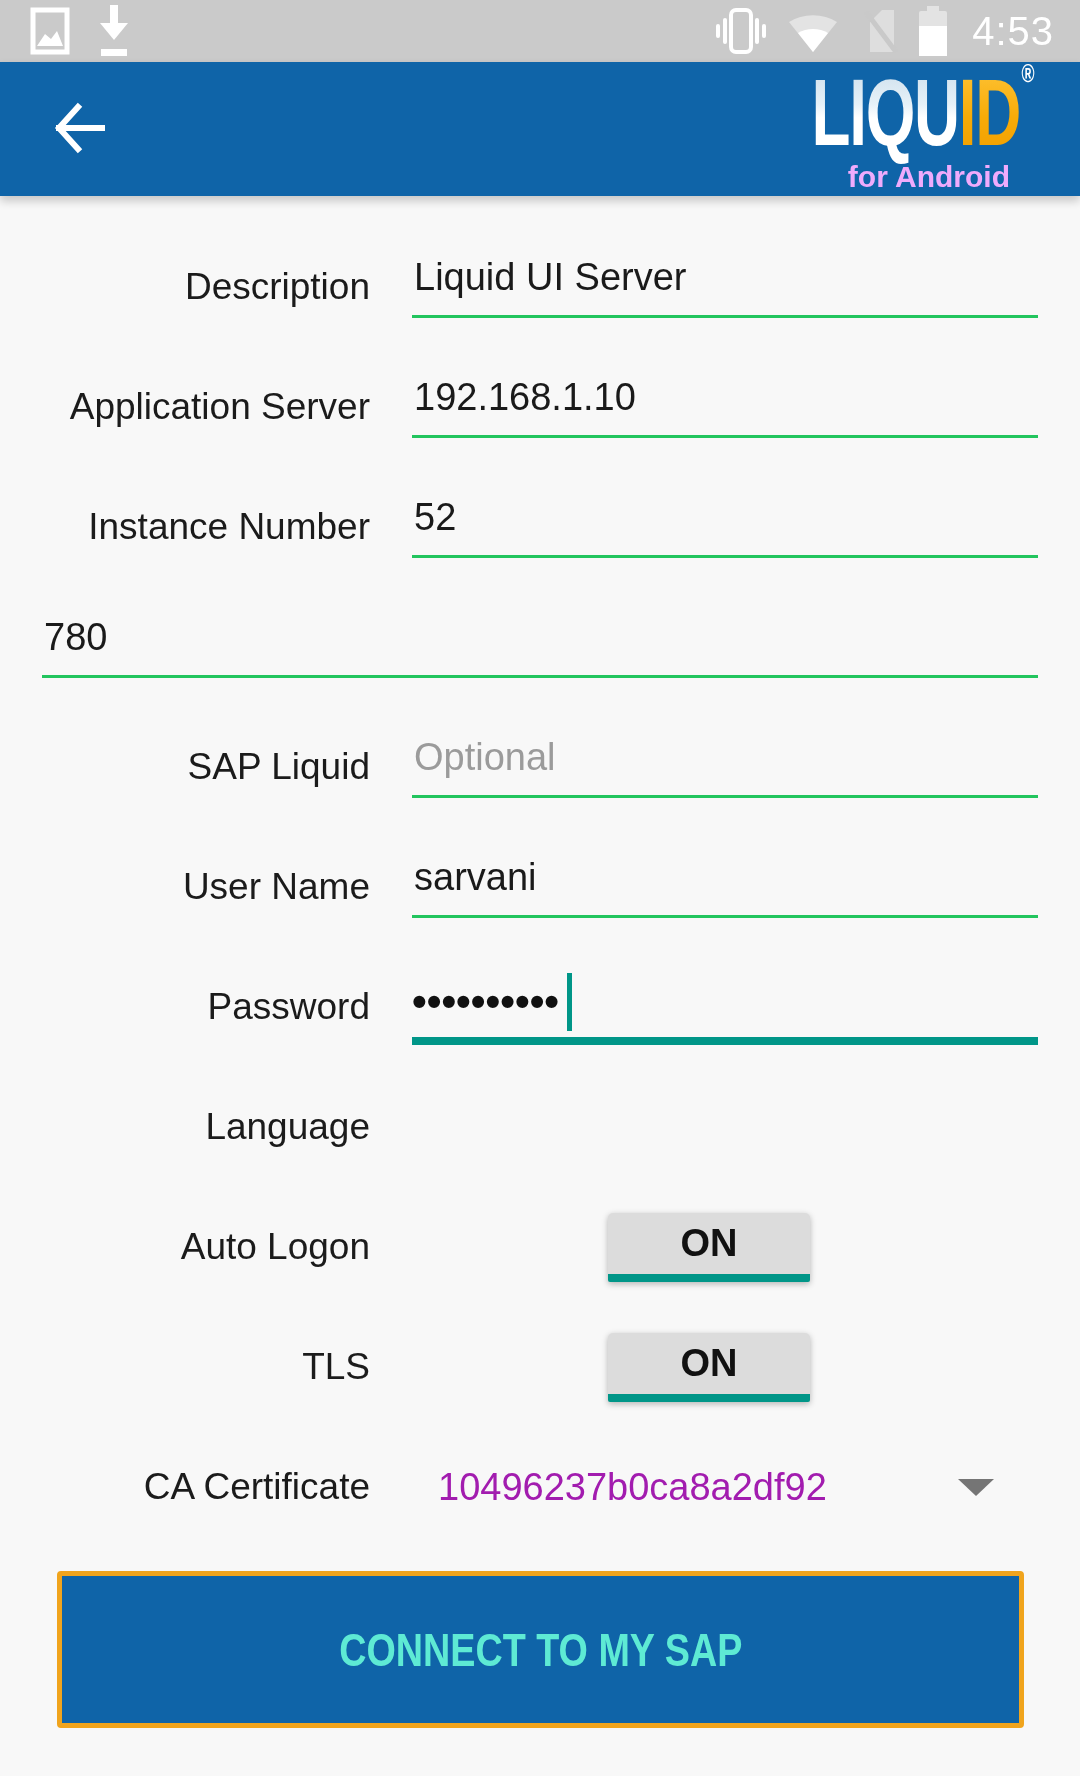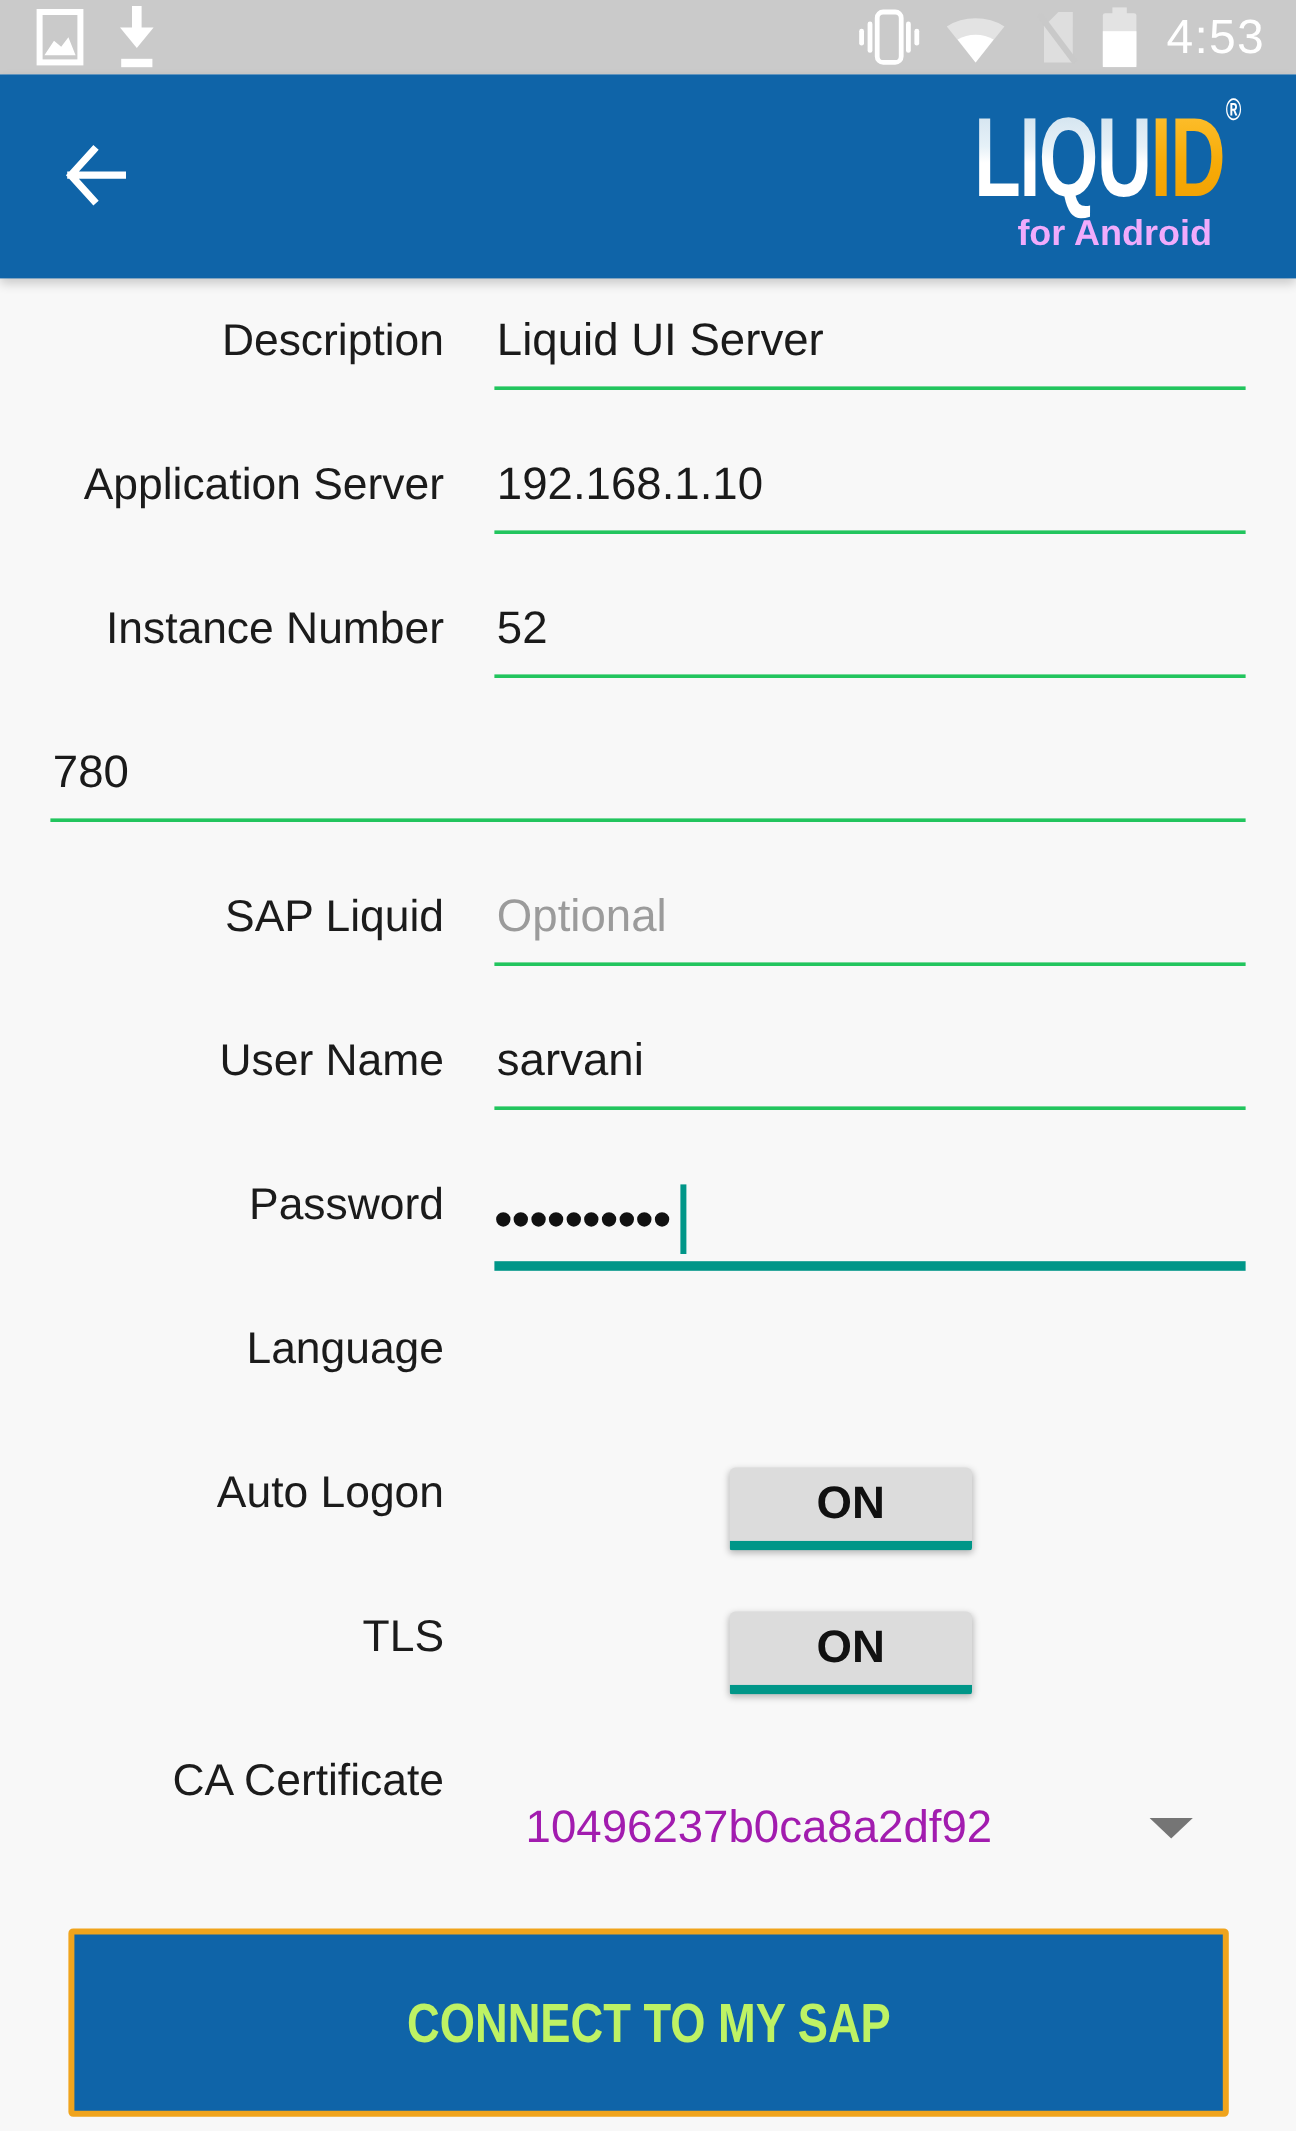--- a/index.html
+++ b/index.html
@@ -11,21 +11,21 @@
   
   .statusbar{
     height:62px;background:#cacaca;display:flex;align-items:center;
     padding:0 26px 0 26px;box-sizing:border-box;gap:18px;
   }
   .statusbar .spacer{flex:1;}
   .sb-icon{display:flex;align-items:center;}
   .sb-time{color:#ffffff;font-size:40px;letter-spacing:1px;margin-left:6px;}
   
   .appbar{
-    height:170px;background:#0f64a8;position:relative;
+    height:134px;background:#0f64a8;position:relative;
     box-shadow:0 5px 9px rgba(0,0,0,0.20);
   }
   .back-btn{
     position:absolute;left:40px;top:50%;transform:translateY(-50%);
     width:80px;height:80px;background:transparent;border:none;padding:0;
     display:flex;align-items:center;justify-content:center;cursor:pointer;
   }
   .logo-block{
     position:absolute;right:48px;top:50%;transform:translateY(-50%);
     text-align:right;line-height:1;
@@ -39,21 +39,21 @@
     -webkit-background-clip:text;background-clip:text;color:transparent;
   }
   .logo-yellow{
     background:linear-gradient(180deg,#ffc63c 0%,#f7ab07 55%,#f09d00 100%);
     -webkit-background-clip:text;background-clip:text;color:transparent;
   }
   .logo-reg{color:#ffffff;font-size:26px;font-weight:bold;vertical-align:top;position:relative;top:-6px;left:2px;}
   .logo-sub{color:#f0abfc;font-size:30px;font-weight:bold;margin-top:2px;padding-right:22px;}
   
   .form{padding-top:31px;}
-  .row{height:120px;display:flex;}
+  .row{height:120px;display:flex;align-items:center;}
   .row-label{
     width:370px;text-align:right;font-size:37px;color:#1b1b1b;
     flex-shrink:0;
   }
   .row-value{flex:1;margin:0 42px;}
   input.field{
     width:100%;box-sizing:border-box;border:none;outline:none;background:transparent;
     border-bottom:3px solid #22c55e;font-size:38px;color:#1a1a1a;
     padding:0 0 16px 2px;font-family:"Liberation Sans",sans-serif;
   }
@@ -81,21 +81,21 @@
   .arrow-down{
     width:0;height:0;margin-left:auto;margin-right:44px;
     border-left:18px solid transparent;border-right:18px solid transparent;
     border-top:17px solid #757575;
   }
   
   .button-wrap{margin:24px 56px 0 57px;}
   .connect{
     width:100%;height:157px;background:#0f64a8;
     border:5px solid #f0a41d;border-radius:4px;
-    color:#bef264;cursor:pointer;box-sizing:border-box;
+    color:#5eead4;cursor:pointer;box-sizing:border-box;
     display:flex;align-items:center;justify-content:center;
     font-family:"Liberation Sans",sans-serif;
   }
   .connect-label{
     display:inline-block;transform:scaleX(0.82);
     font-size:46px;font-weight:bold;letter-spacing:0px;white-space:nowrap;
   }
 </style>
 </head>
 <body>

